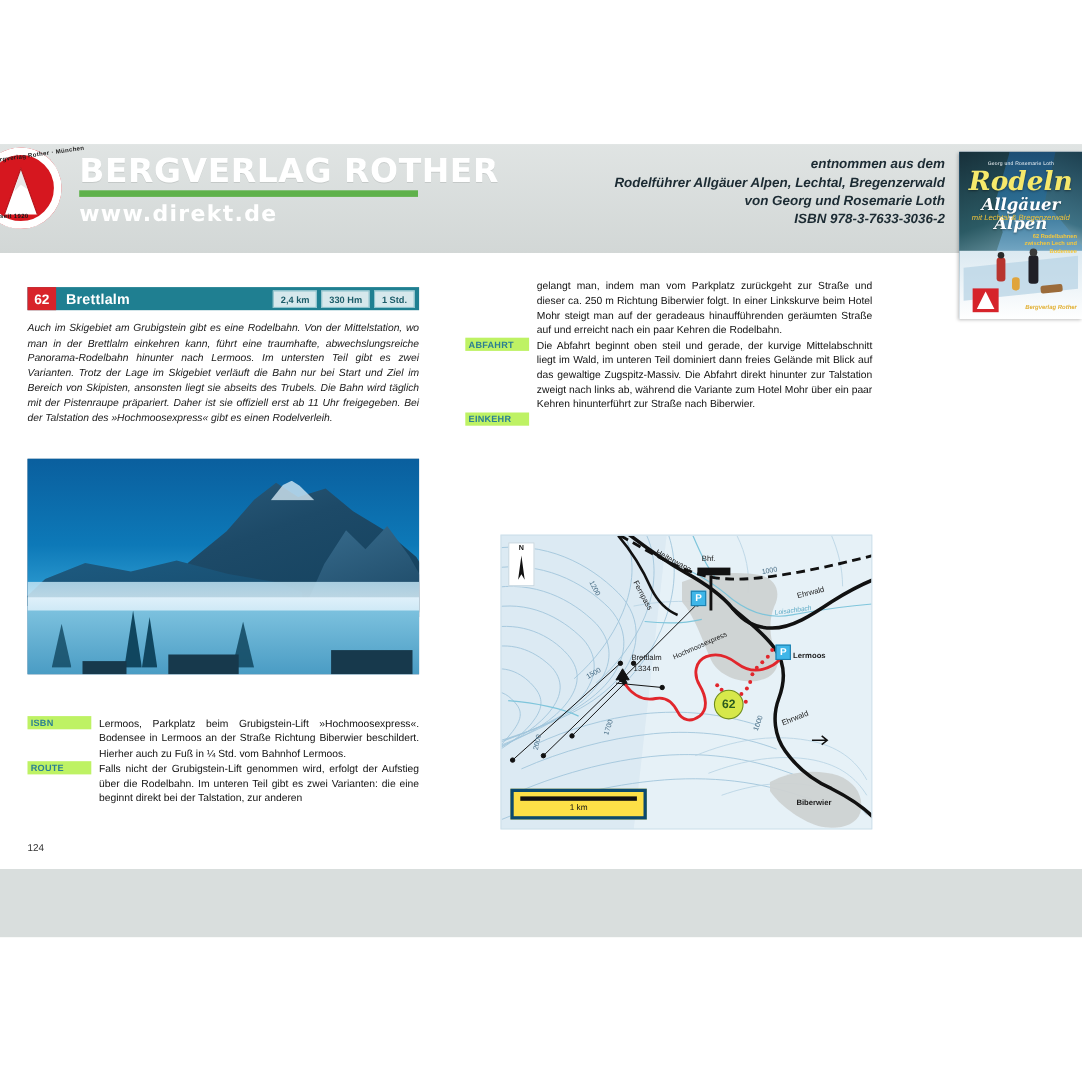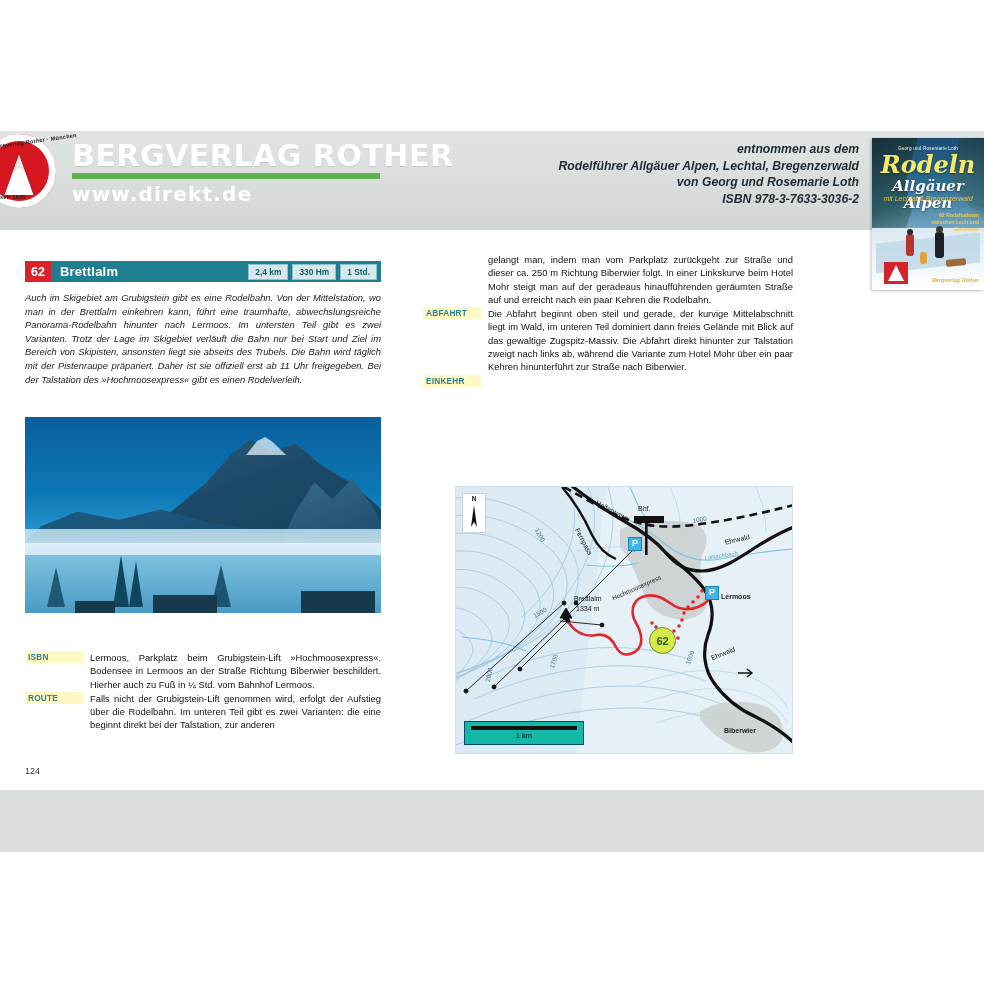--- a/index.html
+++ b/index.html
@@ -183,21 +183,21 @@
   .caption{
     position:absolute;left:25px;top:390px;width:356px;
     font-style:italic;font-size:8px;color:#222;line-height:11px;
   }
 
   
   .rows{position:absolute;left:25px;top:421px;width:356px;}
   .rows.right{position:absolute;left:0px;top:23px;width:370px;}
   .row{display:flex;margin-bottom:1px;}
   .row-key{
-    flex:0 0 58px;background:#fef9c3;color:#2b7f92;
+    flex:0 0 58px;background:#bef264;color:#2b7f92;
     font-size:8.3px;font-weight:bold;letter-spacing:.2px;
     padding:1px 0 1px 3px;height:12px;box-sizing:border-box;
   }
   .row-key.blank{background:transparent;}
   .row-val{
     flex:1 1 auto;padding-left:7px;font-size:9.4px;line-height:13.3px;
     color:#111;text-align:justify;
   }
 
   
@@ -224,21 +224,21 @@
     position:absolute;font-size:6px;color:#5aa9c4;white-space:nowrap;font-style:italic;
   }
   .compass{
     position:absolute;left:6px;top:6px;width:22px;height:38px;background:#ffffff;
     border:1px solid #c6d6e0;
   }
   .compass .n{position:absolute;left:0;top:1px;width:22px;text-align:center;
     font-size:6.5px;font-weight:bold;color:#111;}
   .scalebar{
     position:absolute;left:8px;bottom:8px;width:118px;height:22px;
-    background:#14b8a6;border:1px solid #0c4a6e;text-decoration:underline;
+    background:#fde047;border:3px solid #0c4a6e;text-decoration:underline;
   }
   .scalebar .bar{position:absolute;left:6px;top:4px;width:106px;height:4px;background:#111;}
   .scalebar .txt{position:absolute;left:0;top:9px;width:118px;text-align:center;
     font-size:7.5px;color:#111;}
   .badge62{
     position:absolute;left:193px;top:140px;width:25px;height:25px;border-radius:50%;
     background:#d7e84a;border:1.5px solid #6f8c1e;
     display:flex;align-items:center;justify-content:center;
     font-size:11px;font-weight:bold;color:#2a5b1f;
   }

